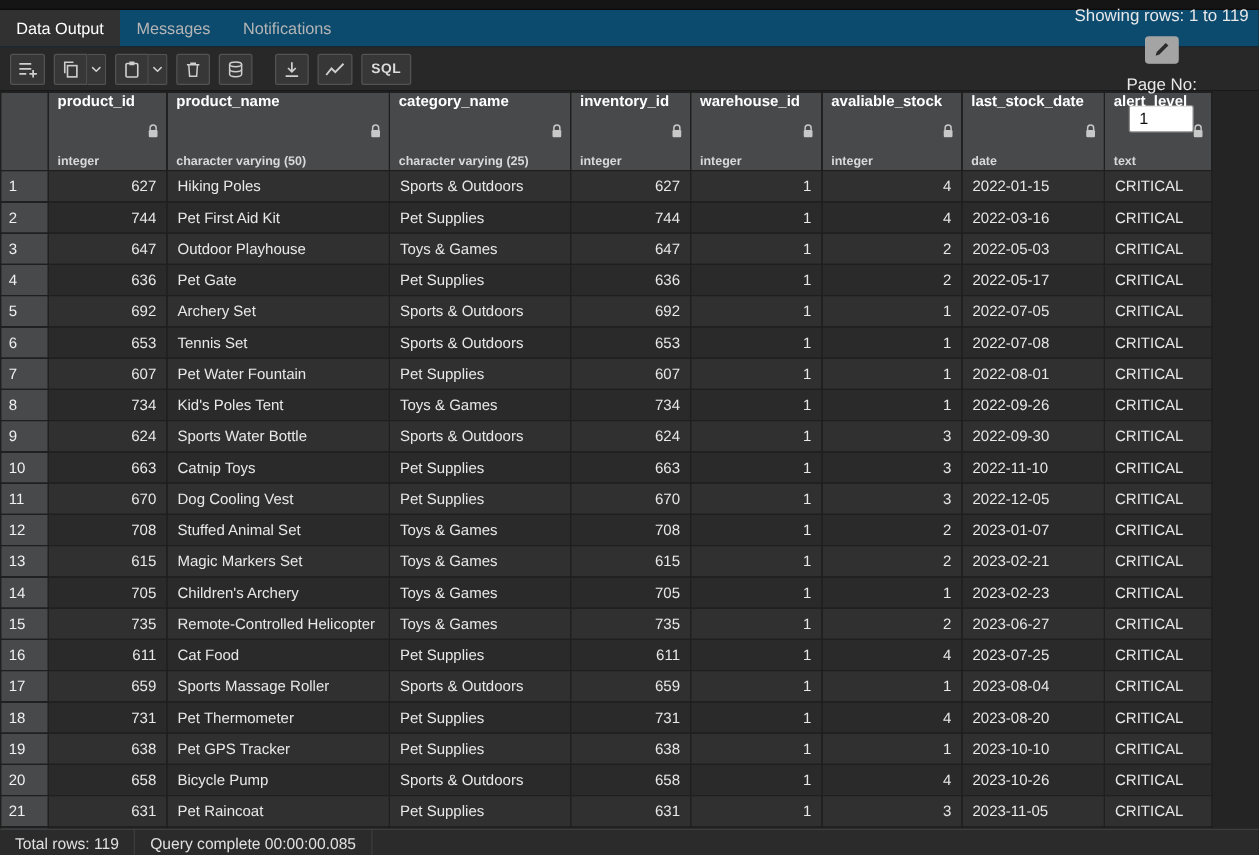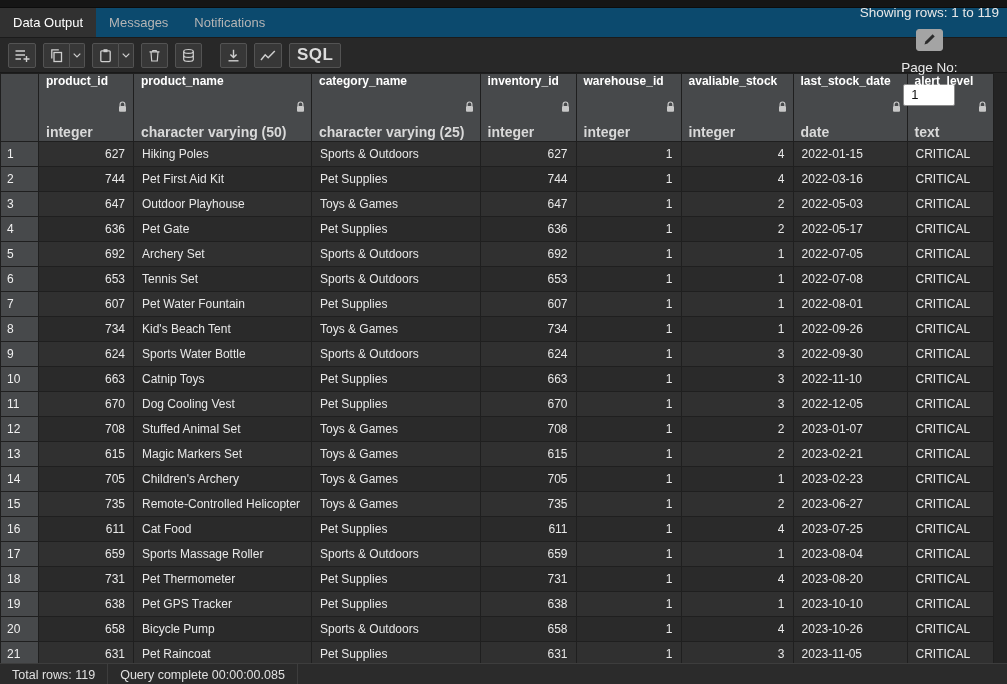--- a/index.html
+++ b/index.html
@@ -22,38 +22,38 @@
   .btn {
     height: 25px; min-width: 27px;
     background: #373737; border: 1px solid #535353; border-radius: 2px;
     display: flex; align-items: center; justify-content: center;
     padding: 0 5px; cursor: pointer;
   }
   .btn svg { display: block; }
   .btn-group { display: flex; }
   .btn-group .btn:first-child { border-radius: 2px 0 0 2px; }
   .btn-group .btn.chev { border-left: none; border-radius: 0 2px 2px 0; min-width: 15px; width: 15px; padding: 0; }
-  .sql { font-size: 17px; font-weight: bold; color: #dddddd; letter-spacing: .5px; padding: 0 7px; }
+  .sql { font-size: 11px; font-weight: bold; color: #dddddd; letter-spacing: .5px; padding: 0 7px; }
   .tb-gap { width: 4px; }
   .toolbar-right { margin-left: auto; display: flex; align-items: center; gap: 9px; font-size: 13.5px; color: #e8e8e8; flex-direction: column; }
   .pencil-btn { height: 22px; min-width: 27px; background: #a4a4a4; border: 1px solid #a4a4a4; border-radius: 3px;
     display: flex; align-items: center; justify-content: center; cursor: pointer; }
   .page-input { width: 52px; height: 22px; background: #ffffff; color: #111; border: 1px solid #8a8a8a;
     border-radius: 2px; font-size: 13px; padding: 0 7px; font-family: "Liberation Sans", sans-serif; }
 
   
   .grid { height: 590px; overflow: hidden; background: #242424; }
   table { border-collapse: collapse; table-layout: fixed; }
   th, td { border: 1px solid #1f1f1f; overflow: hidden; white-space: nowrap; }
   thead th { background: #47494b; height: 39px; vertical-align: middle; padding: 0; text-align: left; }
   .gutter-h { background: #47494b; }
   .ch { display: flex; align-items: center; justify-content: space-between; padding: 0 6px 0 7px; }
   .ch-text { display: flex; flex-direction: column; align-items: flex-start; line-height: 1.3; gap: 33px; }
   .cn { color: #ffffff; font-size: 12px; font-weight: bold; }
-  .ct { color: #d9d9d9; font-size: 14px; }
+  .ct { color: #d9d9d9; font-size: 10px; }
   tbody td { height: 25px; font-size: 12px; color: #e8e8e8; padding: 0 8px; }
   td.gutter { background: #47494b; color: #f0f0f0; padding: 0 6px; }
   tr.odd td.cell { background: #303030; }
   tr.even td.cell { background: #2a2a2a; }
   td.right { text-align: right; }
 
   
   .statusbar { height: 22px; background: #2b2b2b; border-top: 1px solid #3d3d3d; display: flex; align-items: stretch; font-size: 12.5px; color: #e0e0e0; }
   .status-item { padding: 0 12px; display: flex; align-items: center; border-right: 1px solid #3d3d3d; }
 </style>
@@ -337,21 +337,21 @@
             <td class="cell">Pet Supplies</td>
             <td class="cell right">607</td>
             <td class="cell right">1</td>
             <td class="cell right">1</td>
             <td class="cell">2022-08-01</td>
             <td class="cell">CRITICAL</td>
           </tr>
           <tr class="even">
             <td class="gutter">8</td>
             <td class="cell right">734</td>
-            <td class="cell">Kid's Beach Tent</td>
+            <td class="cell">Kid's Poles Tent</td>
             <td class="cell">Toys &amp; Games</td>
             <td class="cell right">734</td>
             <td class="cell right">1</td>
             <td class="cell right">1</td>
             <td class="cell">2022-09-26</td>
             <td class="cell">CRITICAL</td>
           </tr>
           <tr class="odd">
             <td class="gutter">9</td>
             <td class="cell right">624</td>

